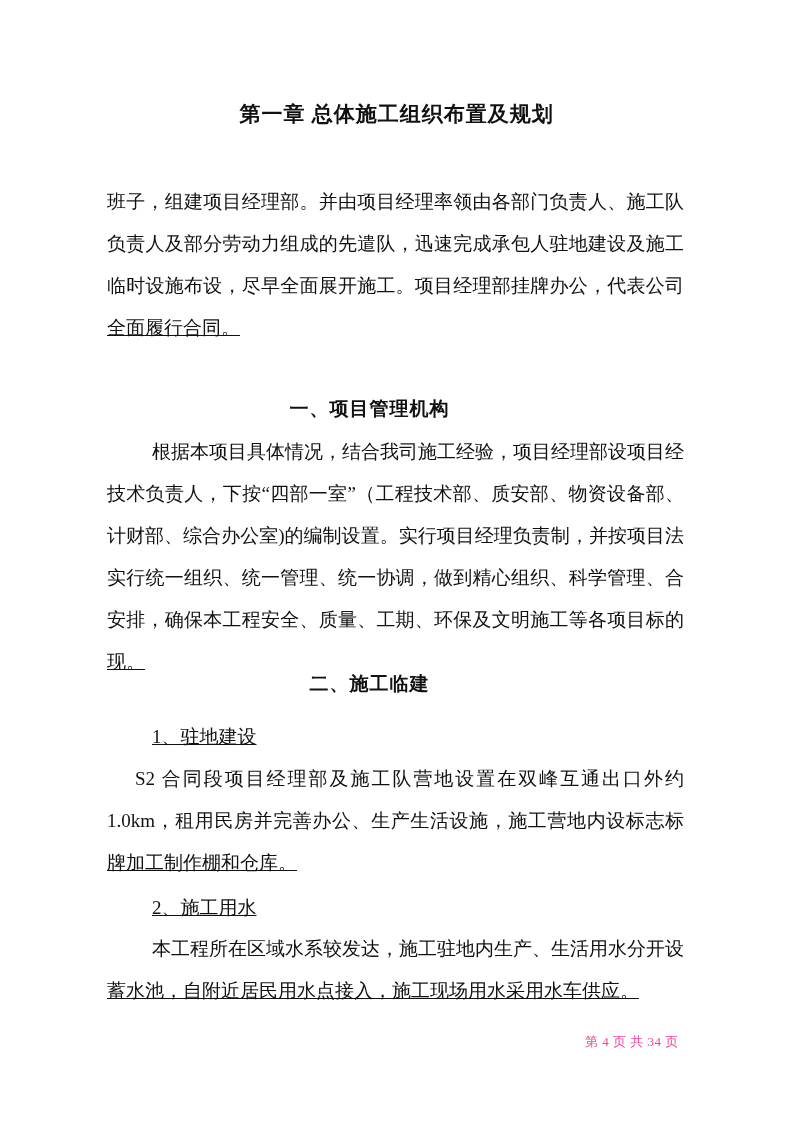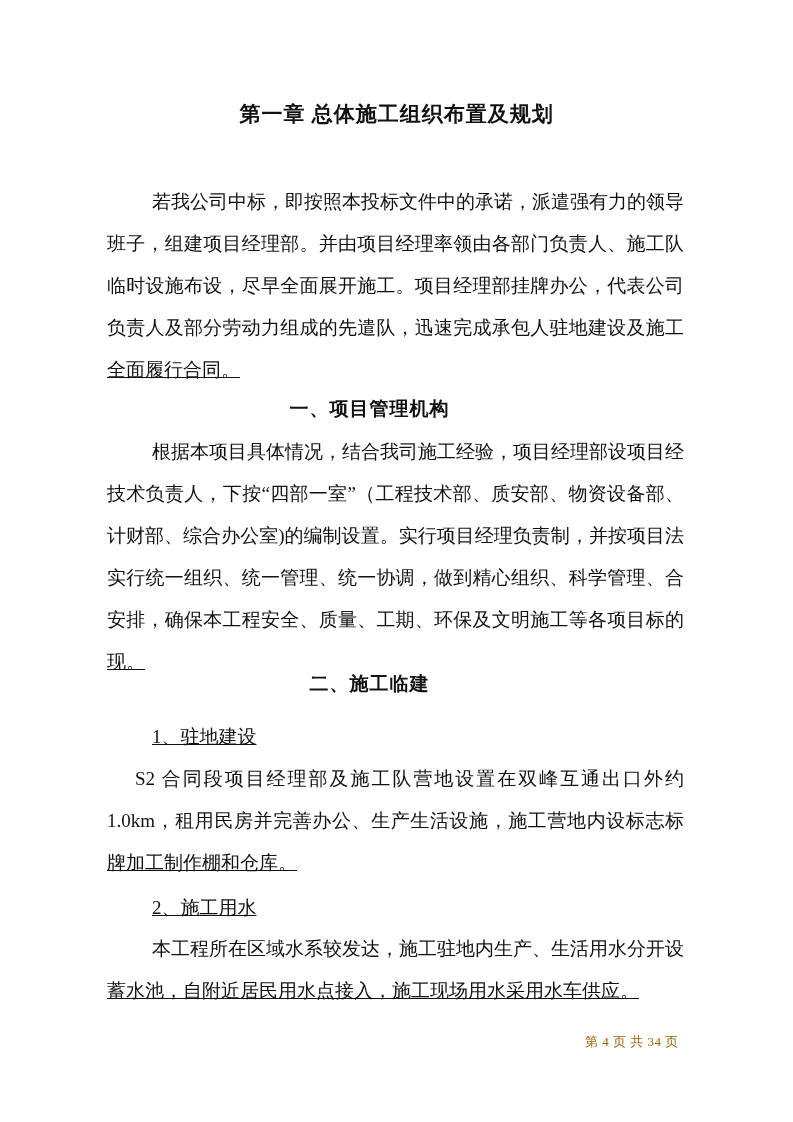--- a/index.html
+++ b/index.html
@@ -63,35 +63,34 @@
     position: absolute;
     top: 1031px;
     left: 585px;
     width: 92px;
     height: 22px;
     overflow: hidden;
     font-size: 13px;
     line-height: 22px;
     letter-spacing: 0.5px;
     white-space: nowrap;
-    color: #a16207;
+    color: #ec4899;
   }
 </style>
 </head>
 <body>
 
 <div class="page">
 
   <h1 class="title">第一章 总体施工组织布置及规划</h1>
 
   <div class="para" style="top:181px">
-    <div class="line il">若我公司中标，即按照本投标文件中的承诺，派遣强有力的领导</div>
     <div class="line">班子，组建项目经理部。并由项目经理率领由各部门负责人、施工队</div>
+    <div class="line">负责人及部分劳动力组成的先遣队，迅速完成承包人驻地建设及施工</div>
     <div class="line">临时设施布设，尽早全面展开施工。项目经理部挂牌办公，代表公司</div>
-    <div class="line">负责人及部分劳动力组成的先遣队，迅速完成承包人驻地建设及施工</div>
     <div class="line last">全面履行合同。</div>
   </div>
 
   <div class="heading" style="top:389px">一、项目管理机构</div>
 
   <div class="para" style="top:431px">
     <div class="line il">根据本项目具体情况，结合我司施工经验，项目经理部设项目经理、</div>
     <div class="line">技术负责人，下按“四部一室”（工程技术部、质安部、物资设备部、</div>
     <div class="line">计财部、综合办公室)的编制设置。实行项目经理负责制，并按项目法</div>
     <div class="line">实行统一组织、统一管理、统一协调，做到精心组织、科学管理、合理</div>

